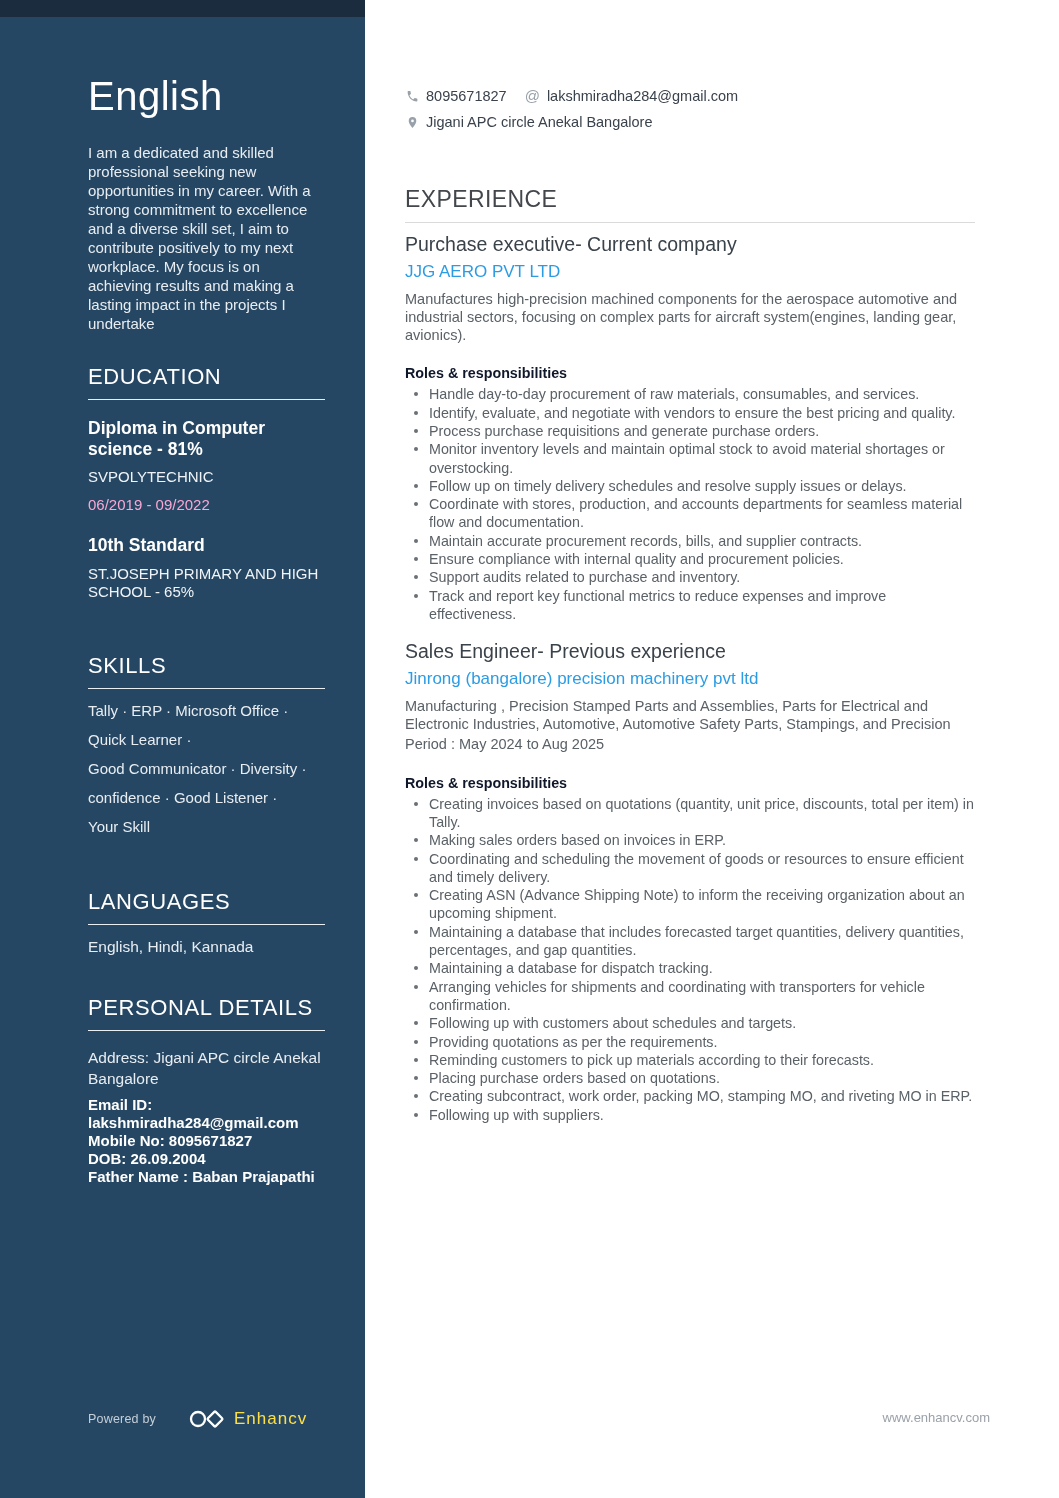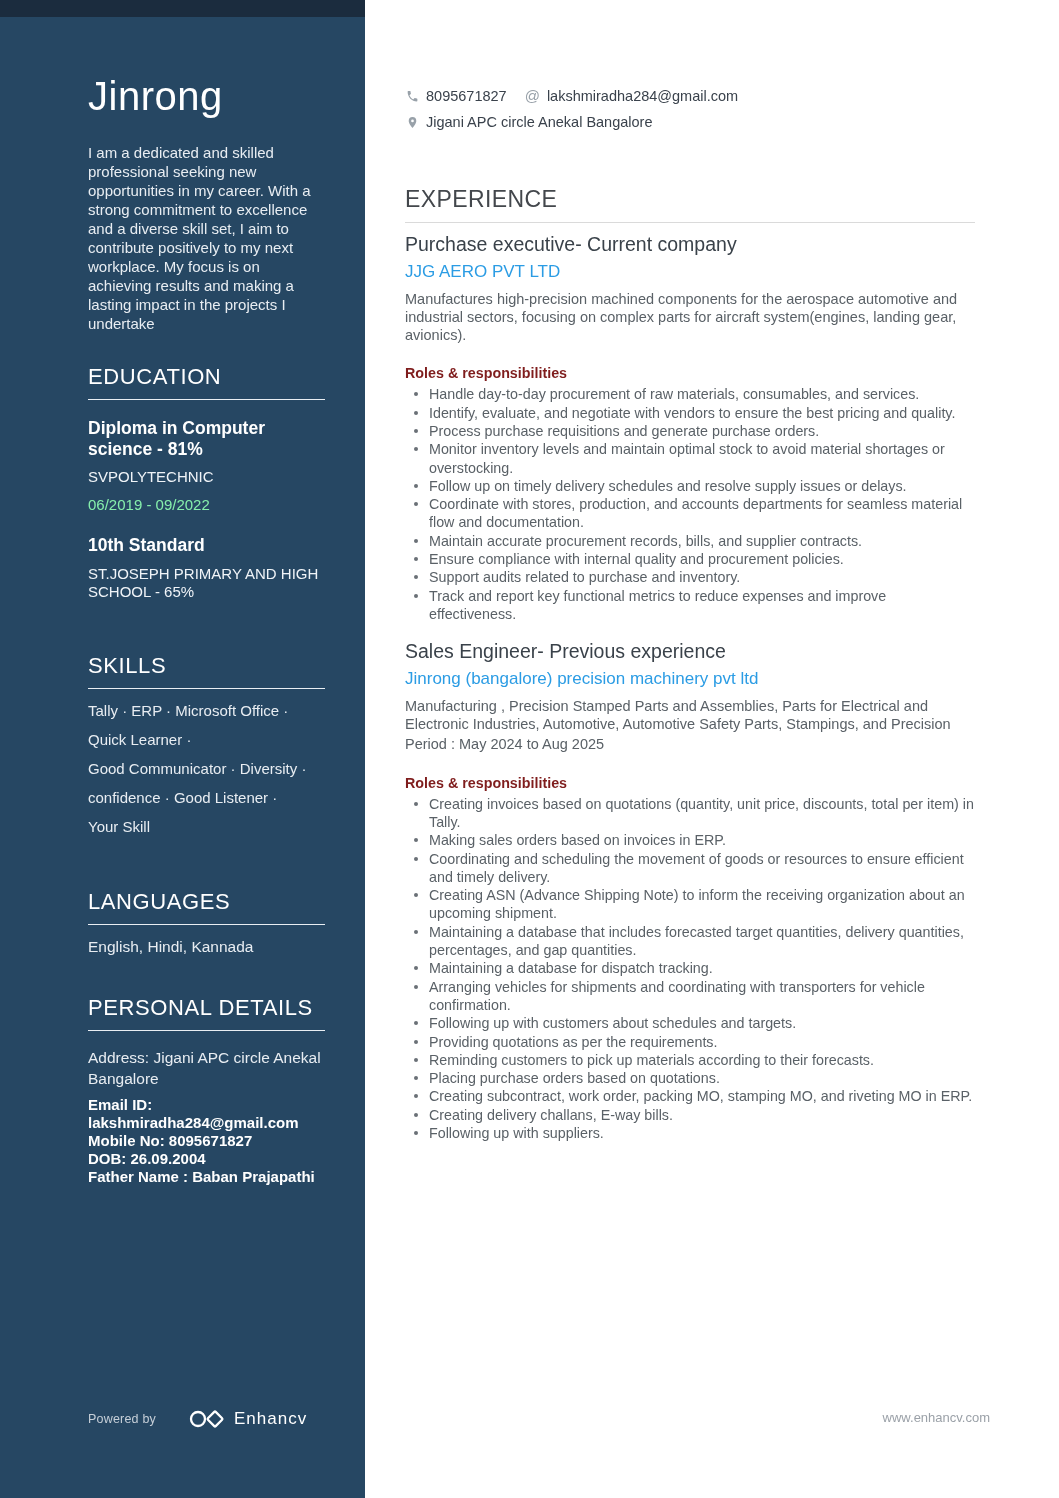--- a/index.html
+++ b/index.html
@@ -16,77 +16,77 @@
   .candidate-name { margin-top:72px; font-size:40px; font-weight:500; line-height:48px; color:#ffffff; letter-spacing:0.5px; }
 
   .side-heading { font-size:22px; font-weight:400; letter-spacing:0.6px; color:#ffffff; line-height:26px; padding-bottom:9px; border-bottom:1.5px solid #E9EEF3; }
 
   .summary-section .side-heading { margin-top:57px; }
   .summary-text { margin-top:23px; font-size:15px; line-height:19px; color:#E8EDF2; }
 
   .education-section .side-heading { margin-top:31px; }
   .edu-degree { margin-top:18px; font-size:17.5px; font-weight:700; line-height:20.5px; color:#ffffff; }
   .edu-school { margin-top:9px; font-size:15px; line-height:18px; color:#F0F4F8; }
-  .edu-dates { margin-top:10px; font-size:15px; line-height:18px; color:#86efac; }
+  .edu-dates { margin-top:10px; font-size:15px; line-height:18px; color:#f9a8d4; }
   .edu-entry + .edu-entry { margin-top:0; }
   .edu-entry.second .edu-degree { margin-top:21px; }
 
   .skills-section .side-heading { margin-top:52px; }
   .skills-lines { margin-top:12px; }
   .skill-line { font-size:15px; line-height:19px; color:#E8EDF2; margin-bottom:10px; }
 
   .languages-section .side-heading { margin-top:53px; }
   .languages-text { margin-top:12px; font-size:15.5px; line-height:19px; color:#E8EDF2; }
 
   .personal-section .side-heading { margin-top:39px; }
   .personal-address { margin-top:16px; font-size:15.5px; line-height:21px; color:#E8EDF2; }
   .personal-bold { margin-top:7px; font-size:15px; line-height:18px; font-weight:700; color:#ffffff; }
   .personal-bold .p-line { margin:0; }
 
   .footer-brand { position:absolute; left:88px; top:1408px; display:flex; align-items:center; }
   .powered-by { font-size:12.5px; color:#C6CFD8; letter-spacing:0.2px; }
   .brand-logo { margin-left:32px; display:flex; align-items:center; }
-  .brand-name { margin-left:8px; font-size:17px; color:#ffffff; letter-spacing:1px; font-weight:400; }
+  .brand-name { margin-left:8px; font-size:17px; color:#fde047; letter-spacing:1px; font-weight:400; }
 
   
   .main { position:absolute; left:405px; top:0; width:570px; }
 
   .contact-block { margin-top:86px; font-size:14.5px; color:#3A424C; }
   .contact-row { display:flex; align-items:center; height:20px; }
   .contact-row + .contact-row { margin-top:6px; }
   .contact-item { display:flex; align-items:center; }
   .contact-item + .contact-item { margin-left:18px; }
   .c-icon { width:14px; height:14px; margin-right:7px; display:inline-flex; align-items:center; justify-content:center; }
   .at-glyph { font-size:15px; color:#98A1A9; margin-right:7px; line-height:14px; }
 
   .experience-heading { margin-top:54px; font-size:23px; font-weight:400; letter-spacing:0.4px; color:#43474C; line-height:27px; padding-bottom:9px; border-bottom:1px solid #DADADA; }
 
   .job-title { margin-top:10px; font-size:19.5px; font-weight:500; color:#3A424A; line-height:23.5px; }
   .job + .job { margin-top:16px; }
   .job.second .job-title { margin-top:17px; }
   .job-company { margin-top:5px; font-size:17px; font-weight:500; color:#2B9CE4; line-height:20px; text-decoration:none; display:inline-block; }
   .job-desc { margin-top:8px; font-size:14.5px; line-height:18.3px; color:#5A6167; }
   .job-period { margin-top:2px; font-size:14.5px; line-height:18.3px; color:#5A6167; }
-  .roles-label { margin-top:20px; font-size:14.3px; font-weight:700; color:#7f1d1d; line-height:18px; }
+  .roles-label { margin-top:20px; font-size:14.3px; font-weight:700; color:#0f172a; line-height:18px; }
   .bullets { margin-top:3px; list-style:none; }
   .bullets li { position:relative; padding-left:24px; font-size:14.3px; line-height:18.3px; color:#5A6167; }
   .bullets li::before { content:""; position:absolute; left:9px; top:7px; width:4px; height:4px; border-radius:50%; background:#6A7076; }
 
   .site-link { position:absolute; right:69px; top:1410px; font-size:13px; color:#9BA1A8; text-decoration:none; }
 </style>
 </head>
 <body>
 
 <div class="page">
 
   <aside class="sidebar">
     <div class="sidebar-topbar"></div>
 
     <div class="sidebar-inner">
-      <h1 class="candidate-name">Jinrong</h1>
+      <h1 class="candidate-name">English</h1>
 
       <section class="summary-section">
         <p class="summary-text">I am a dedicated and skilled professional seeking new opportunities in my career. With a strong commitment to excellence and a diverse skill set, I aim to contribute positively to my next workplace. My focus is on achieving results and making a lasting impact in the projects I undertake</p>
       </section>
 
       <section class="education-section">
         <h2 class="side-heading">EDUCATION</h2>
         <div class="edu-entry">
           <div class="edu-degree">Diploma in Computer science - 81%</div>
           <div class="edu-school">SVPOLYTECHNIC</div>
@@ -200,20 +200,19 @@
         <li>Coordinating and scheduling the movement of goods or resources to ensure efficient and timely delivery.</li>
         <li>Creating ASN (Advance Shipping Note) to inform the receiving organization about an upcoming shipment.</li>
         <li>Maintaining a database that includes forecasted target quantities, delivery quantities, percentages, and gap quantities.</li>
         <li>Maintaining a database for dispatch tracking.</li>
         <li>Arranging vehicles for shipments and coordinating with transporters for vehicle confirmation.</li>
         <li>Following up with customers about schedules and targets.</li>
         <li>Providing quotations as per the requirements.</li>
         <li>Reminding customers to pick up materials according to their forecasts.</li>
         <li>Placing purchase orders based on quotations.</li>
         <li>Creating subcontract, work order, packing MO, stamping MO, and riveting MO in ERP.</li>
-        <li>Creating delivery challans, E-way bills.</li>
         <li>Following up with suppliers.</li>
       </ul>
     </article>
   </main>
 
   <a class="site-link" href="#">www.enhancv.com</a>
 </div>
 
 </body></html>

